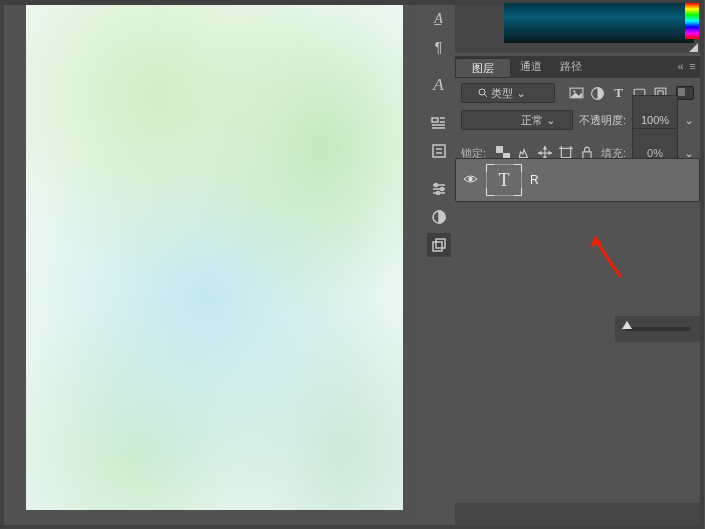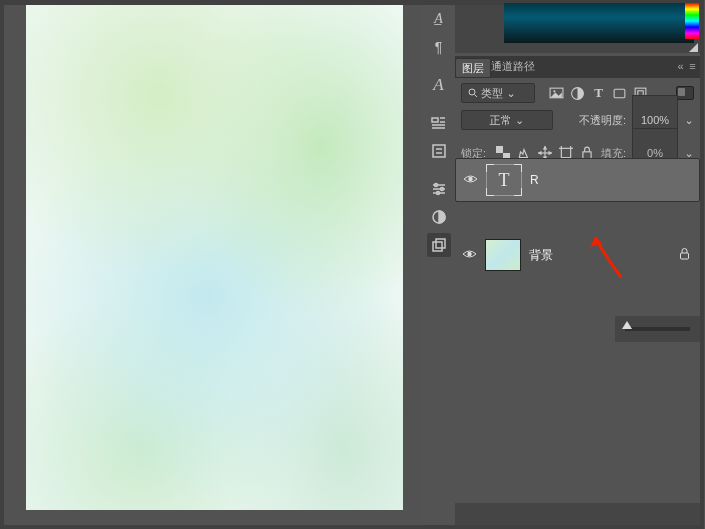--- a/index.html
+++ b/index.html
@@ -15,27 +15,27 @@
   .toolcol{position:absolute;left:418px;top:0;width:33px;height:520px;background:#535353}
   .tbtn{width:24px;height:24px;margin:0 auto 4px auto;display:flex;align-items:center;justify-content:center;color:#c8c8c8;font-size:14px;border-radius:2px}
   .tbtn.on{background:#3f3f3f}
   .tbtn svg{width:16px;height:16px;stroke:#c8c8c8;fill:none;stroke-width:1.5}
   .rcol{position:absolute;left:451px;top:0;right:0;height:520px;background:#535353}
   .colorpanel{position:absolute;left:0;top:0;right:0;height:48px;background:#454545}
   .colorbox{position:absolute;left:49px;top:-2px;width:190px;height:40px;background:linear-gradient(to bottom,#013646,#055a74 35%,#09191e 100%)}
   .hue{position:absolute;right:1px;top:-2px;width:14px;height:36px;background:linear-gradient(to bottom,#f00,#ff0,#0f0,#0ff,#00f,#f0f,#f00)}
   .colortri{position:absolute;right:2px;bottom:1px;width:0;height:0;border-left:9px solid transparent;border-bottom:9px solid #ccc}
   .tabs{position:absolute;left:0;top:51px;right:0;height:22px;background:#383838;display:flex;align-items:flex-end}
-  .tab{padding:4px 0;color:#bbb;font-size:11px}
+  .tab{padding:4px 9px;color:#bbb;font-size:11px}
   .tab.sel{background:#535353;color:#eee}
   .tabmenu{position:absolute;right:2px;top:4px;display:flex;gap:1px}
   .tabmenu span{width:11px;height:11px;display:inline-flex;align-items:center;justify-content:center;color:#aaa}
   .row{position:absolute;left:0;right:0;height:24px;display:flex;align-items:center;gap:6px;padding:0 6px;box-sizing:border-box}
   .r-filter{top:76px}
-  .sel{height:18px;background:#454545;border:1px solid #333;display:flex;align-items:center;padding:0 6px;color:#ccc;border-radius:2px;gap:3px}
+  .sel{height:18px;background:#454545;border:1px solid #333;display:flex;align-items:center;padding:0 16px;color:#ccc;border-radius:2px;gap:3px}
   .dd{width:10px;text-align:center;color:#ccc}
   .filtericons{display:flex;gap:6px;margin-left:8px}
   .fi{width:15px;height:15px;display:flex;align-items:center;justify-content:center;color:#ccc}
   .r-blend{top:103px}
   .r-lock{top:136px;font-size:11px;color:#bbb}
   .lockicons{display:flex;gap:7px;margin-left:4px}
   .li{width:14px;height:14px;display:flex;align-items:center;justify-content:center;color:#ccc}
   .valbox{height:16px;background:#454545;border:1px solid #333;padding:16px 4px;display:flex;align-items:center;font-size:11px;min-width:36px;justify-content:center}
   .layers{position:absolute;left:0;top:153px;right:0;bottom:22px;background:#535353}
   .layer{position:relative;height:44px;display:flex;align-items:center;padding:0 6px;gap:8px;box-sizing:border-box}
@@ -162,21 +162,21 @@
               <rect x="4.5" y="4.5" width="5" height="5" fill="none" stroke="#ccc"></rect>
             </svg>
           </div>
       </div>
       <div style="margin-left:auto;width:16px;height:12px;background:#3a3a3a;border:1px solid #222;border-radius:2px;position:relative">
           <div style="position:absolute;left:1px;top:1px;width:7px;height:8px;background:#777;border-radius:1px"></div>
         </div>
     </div>
 
     <div class="row r-blend">
-      <div class="sel" style="width:78px;justify-content:center">
+      <div class="sel" style="width:78px;justify-content:flex-end">
         <span>正常</span>
         <span class="dd">⌄</span>
       </div>
       <span style="margin-left:auto">不透明度:</span>
       <div class="valbox">
           <span>100%</span>
         </div>
       <span class="dd">⌄</span>
     </div>
 
@@ -239,36 +239,20 @@
         </div>
         <span class="lname">R</span>
       </div>
 
       <div class="fillslider">
         <div class="slidertrack">
           <div class="sliderthumb"></div>
         </div>
       </div>
 
-      <div class="layer" style="margin-top:31px">
-        <div class="eye">
-          <svg width="15" height="12" viewBox="0 0 15 12">
-              <path d="M1 6 Q7.5 0 14 6 Q7.5 12 1 6 Z" fill="none" stroke="#ddd"></path>
-              <circle cx="7.5" cy="6" r="2.2" fill="#ddd"></circle>
-            </svg>
-        </div>
-        <div class="thumb bg"></div>
-        <span class="lname">背景</span>
-        <span class="lock">
-          <svg width="11" height="12" viewBox="0 0 11 12">
-              <rect x="1.5" y="5" width="8" height="6" rx="1" fill="none" stroke="#ddd"></rect>
-              <path d="M3 5 L3 3 A2.5 2.5 0 0 1 8 3 L8 5" fill="none" stroke="#ddd"></path>
-            </svg>
-        </span>
-      </div>
     </div>
 
     <div class="bbar"></div>
   </div>
 
   <svg class="arrow" viewBox="0 0 40 50">
     <path d="M34 46 Q20 28 8 6" stroke="#e20" stroke-width="3" fill="none"></path>
     <path d="M8 6 L3 16 L15 12 Z" fill="#e20"></path>
   </svg>
 

